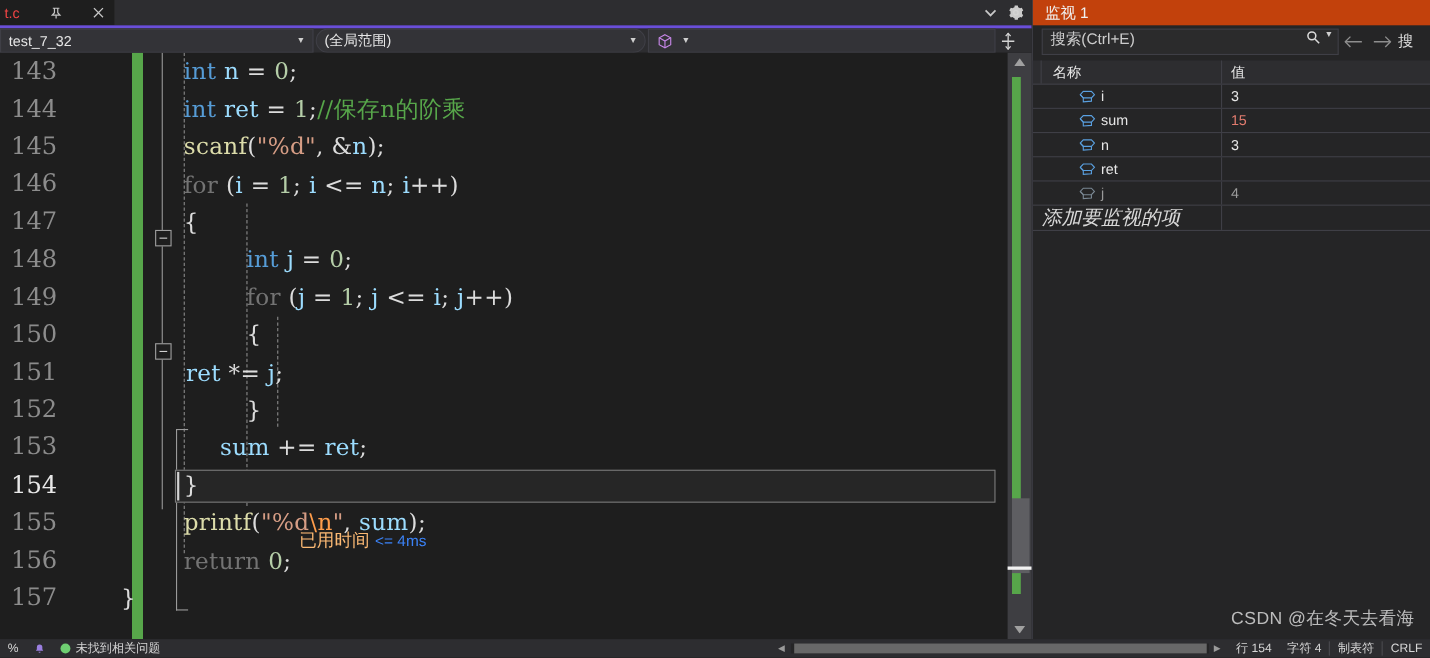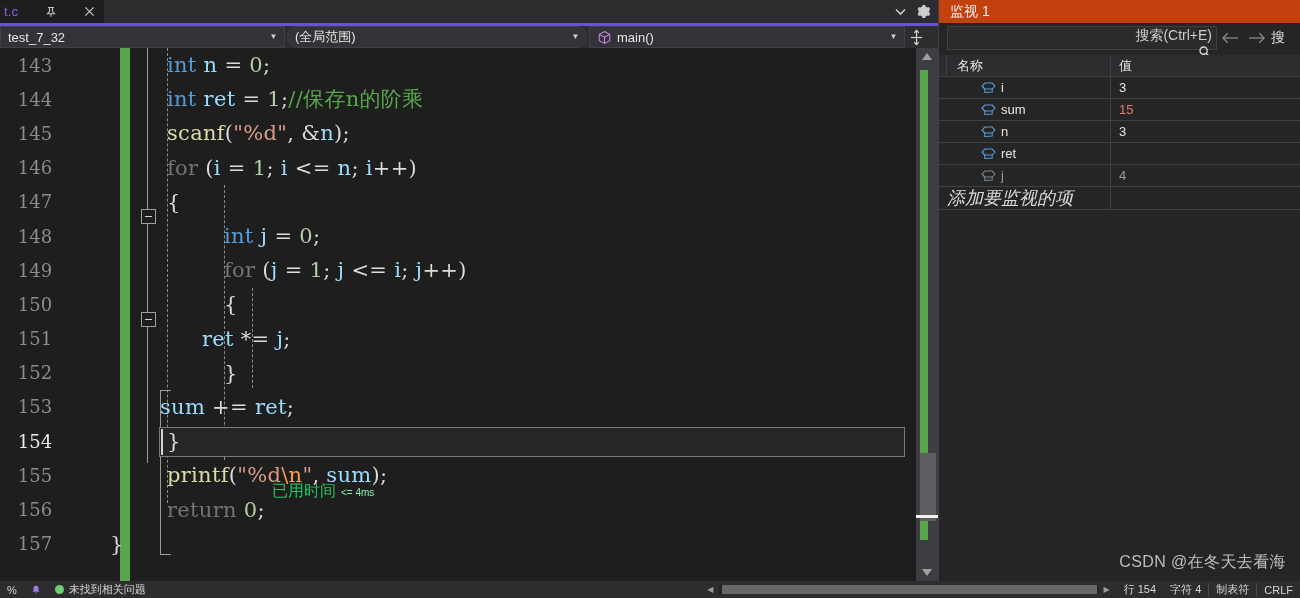--- a/index.html
+++ b/index.html
@@ -25,21 +25,21 @@
 
   
   #tab-strip {
     position: absolute; left: 0; top: 0;
     width: 938px; height: 23px;
     background: #2d2d30;
     display: flex; align-items: stretch;
   }
   .doc-tab {
     background: #1e1e1e;
-    color: #8b5cf6;
+    color: #ef4444;
     display: flex; align-items: center;
     padding: 0 8px 0 4px;
     font-size: 13px;
     height: 23px;
     box-sizing: border-box;
     gap: 26px;
     position: relative;
   }
   .doc-tab .tabname { letter-spacing: .1px; }
   .tab-icon {
@@ -98,27 +98,28 @@
     width: 938px; height: 533px;
     background: #1e1e1e;
     overflow: hidden;
   }
   .code-row {
     position: relative;
     height: 34.2px;
     display: flex; align-items: center;
   }
   .gutter-num {
-    width: 84px; text-align: center;
+    width: 84px; text-align: left;
     color: #8c8c8c;
     font-family: "DejaVu Serif", "Liberation Serif", serif;
-    font-size: 18px;
+    font-size: 22px;
     padding-right: 14px;
     box-sizing: border-box;
     user-select: none;
+    padding-left: 10px;
   }
   .gutter-num.current { color: #e8e8e8; }
 
   
   #change-bar {
     position: absolute; left: 120px; top: 0;
     width: 10px; height: 533px;
     background: #57a64a;
   }
   .vline {
@@ -173,22 +174,22 @@
     position: absolute; left: 161px; top: 381px;
     width: 2px; height: 26px; background: #d4d4d4;
   }
   #elapsed-tip {
     position: absolute; left: 272px; top: 433px;
     display: flex; align-items: baseline; gap: 5px;
     color: #c8c8c8;
     font-family: "Liberation Sans", sans-serif;
     pointer-events: none;
   }
-  #elapsed-tip .etxt { font-size: 16px; color: #22c55e; }
-  #elapsed-tip .eval { font-size: 10px; color: #86efac; }
+  #elapsed-tip .etxt { font-size: 16px; color: #fdba74; }
+  #elapsed-tip .eval { font-size: 14px; color: #3b82f6; }
 
   
   .brace-guide {
     position: absolute;
     border-left: 1px solid #9a9a9a;
     border-top: 1px solid #9a9a9a;
     border-bottom: 1px solid #9a9a9a;
   }
 
   
@@ -267,25 +268,24 @@
     display: flex; align-items: center;
     gap: 0;
     box-sizing: border-box;
   }
   #watch-search {
     margin-left: 8px;
     width: 270px; height: 24px;
     background: #2b2b2c;
     border: 1px solid #3f3f46;
     box-sizing: border-box;
-    display: flex; align-items: flex-end;
+    display: flex; align-items: flex-start;
     padding: 0 4px 0 7px;
     color: #cfcfcf;
     font-size: 14px;
-    flex-direction: column;
   }
   #watch-search .ph { flex: 1; color: #cccccc; white-space: nowrap; }
   #watch-search .mag { color: #d8d8d8; display: flex; }
   #watch-search .mcaret { color: #cfcfcf; font-size: 8px; margin-left: 3px; }
   .wt-nav {
     width: 26px; height: 26px; display: flex; align-items: center; justify-content: center;
     color: #8e8e8e;
   }
   #watch-depth-label {
     color: #dcdcdc; font-size: 14px; white-space: nowrap;
@@ -395,21 +395,20 @@
         <span class="lbl">(全局范围)</span>
         <span class="nav-caret">▼</span>
       </div>
       <div class="nav-combo" id="nav-member">
         <span class="member-icon">
           <svg width="15" height="15" viewBox="0 0 16 16" fill="none" stroke="#c586e6" stroke-width="1.1">
             <path d="M8 1.6l5.6 3v6.8L8 14.4 2.4 11.4V4.6z"></path>
               <path d="M2.5 4.7L8 7.8l5.5-3.1M8 7.8v6.5"></path>
           </svg>
         </span>
-        <span class="lbl">main()</span>
         <span class="nav-caret">▼</span>
       </div>
       <div id="nav-split">
         <svg width="15" height="17" viewBox="0 0 16 18" stroke="#d4d4d4" stroke-width="1.3" fill="none">
           <path d="M8 1v16"></path>
             <path d="M2 9h12"></path>
             <path d="M5.6 4L8 1.4 10.4 4"></path>
             <path d="M5.6 14L8 16.6 10.4 14"></path>
         </svg>
       </div>
@@ -472,31 +471,31 @@
         <span class="code-text" style="margin-left:140px;"><span class="k-ctrl">for</span> <span class="k-punc">(</span><span class="k-var">j</span> <span class="k-punc">=</span> <span class="k-num">1</span><span class="k-punc">;</span> <span class="k-var">j</span> <span class="k-punc">&lt;=</span> <span class="k-var">i</span><span class="k-punc">;</span> <span class="k-var">j</span><span class="k-punc">++)</span></span>
       </div>
 
       <div class="code-row">
         <span class="gutter-num">150</span>
         <span class="code-text" style="margin-left:140px;"><span class="k-brace">{</span></span>
       </div>
 
       <div class="code-row">
         <span class="gutter-num">151</span>
-        <span class="code-text" style="margin-left:118px;"><span class="k-var">ret</span> <span class="k-punc">*=</span> <span class="k-var">j</span><span class="k-punc">;</span></span>
+        <span class="code-text" style="margin-left:85px;"><span class="k-var">ret</span> <span class="k-punc">*=</span> <span class="k-var">j</span><span class="k-punc">;</span></span>
       </div>
 
       <div class="code-row">
         <span class="gutter-num">152</span>
         <span class="code-text" style="margin-left:140px;"><span class="k-brace">}</span></span>
       </div>
 
       <div class="code-row">
         <span class="gutter-num">153</span>
-        <span class="code-text" style="margin-left:76px;"><span class="k-var">sum</span> <span class="k-punc">+=</span> <span class="k-var">ret</span><span class="k-punc">;</span></span>
+        <span class="code-text" style="margin-left:116px;"><span class="k-var">sum</span> <span class="k-punc">+=</span> <span class="k-var">ret</span><span class="k-punc">;</span></span>
       </div>
 
       <div class="code-row">
         <span class="gutter-num current">154</span>
         <span class="code-text" style="margin-left:83px;"><span class="k-brace">}</span></span>
       </div>
 
       <div class="code-row">
         <span class="gutter-num">155</span>
         <span class="code-text" style="margin-left:83px;"><span class="k-fn">printf</span><span class="k-punc">(</span><span class="k-str">"%d</span><span class="k-esc">\n</span><span class="k-str">"</span><span class="k-punc">,</span> <span class="k-var">sum</span><span class="k-punc">);</span></span>

